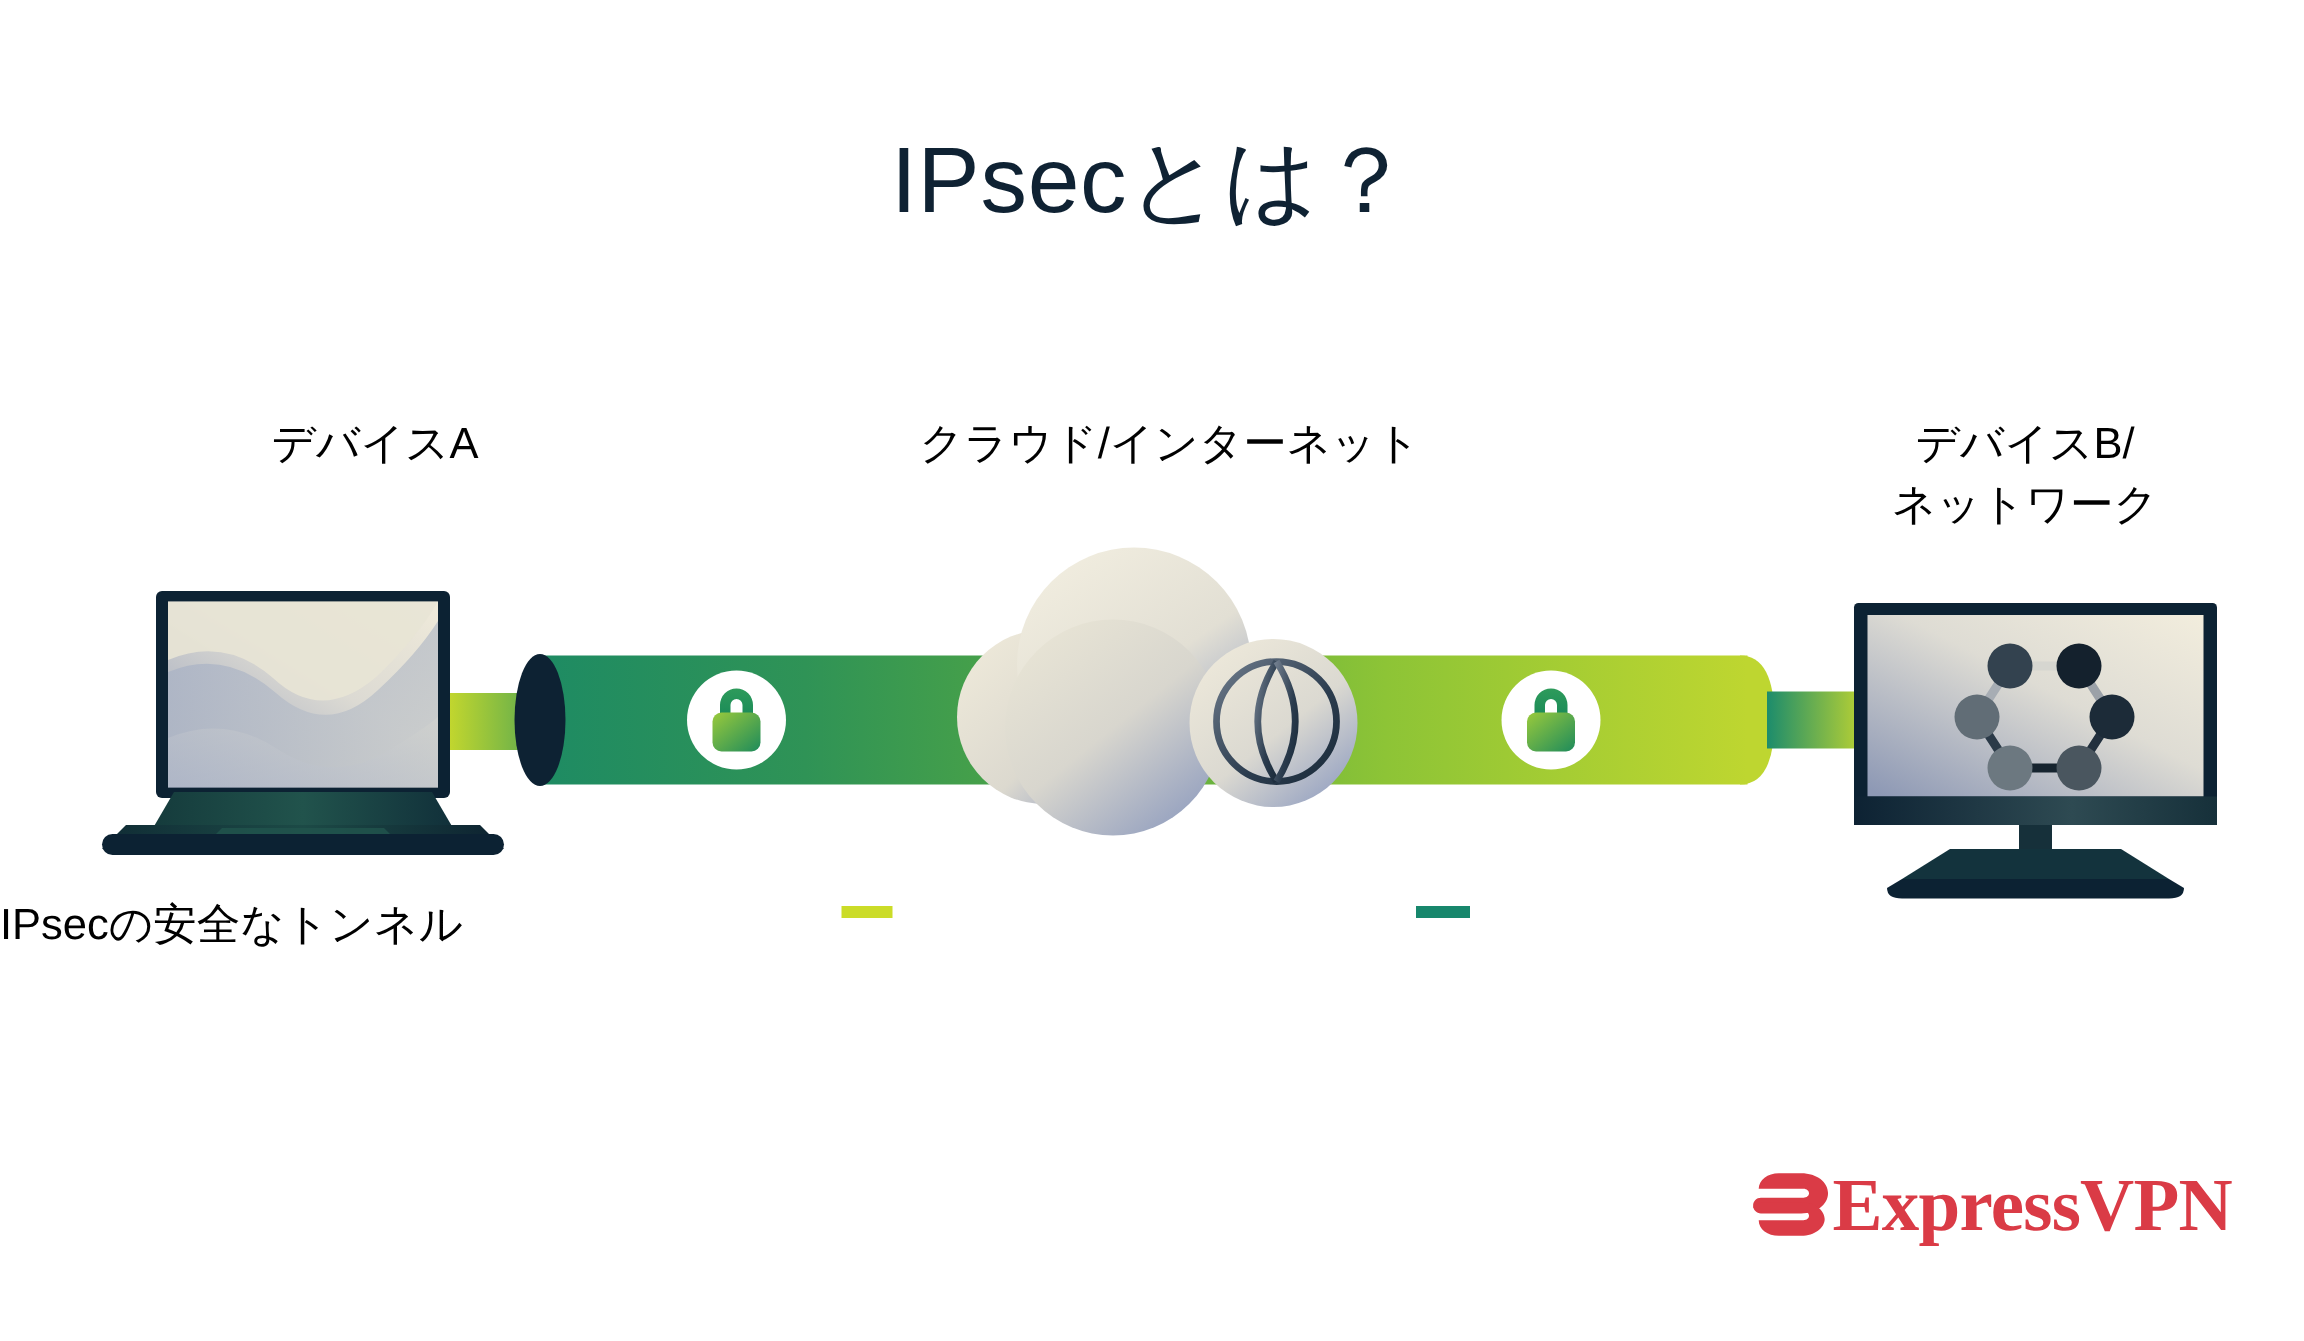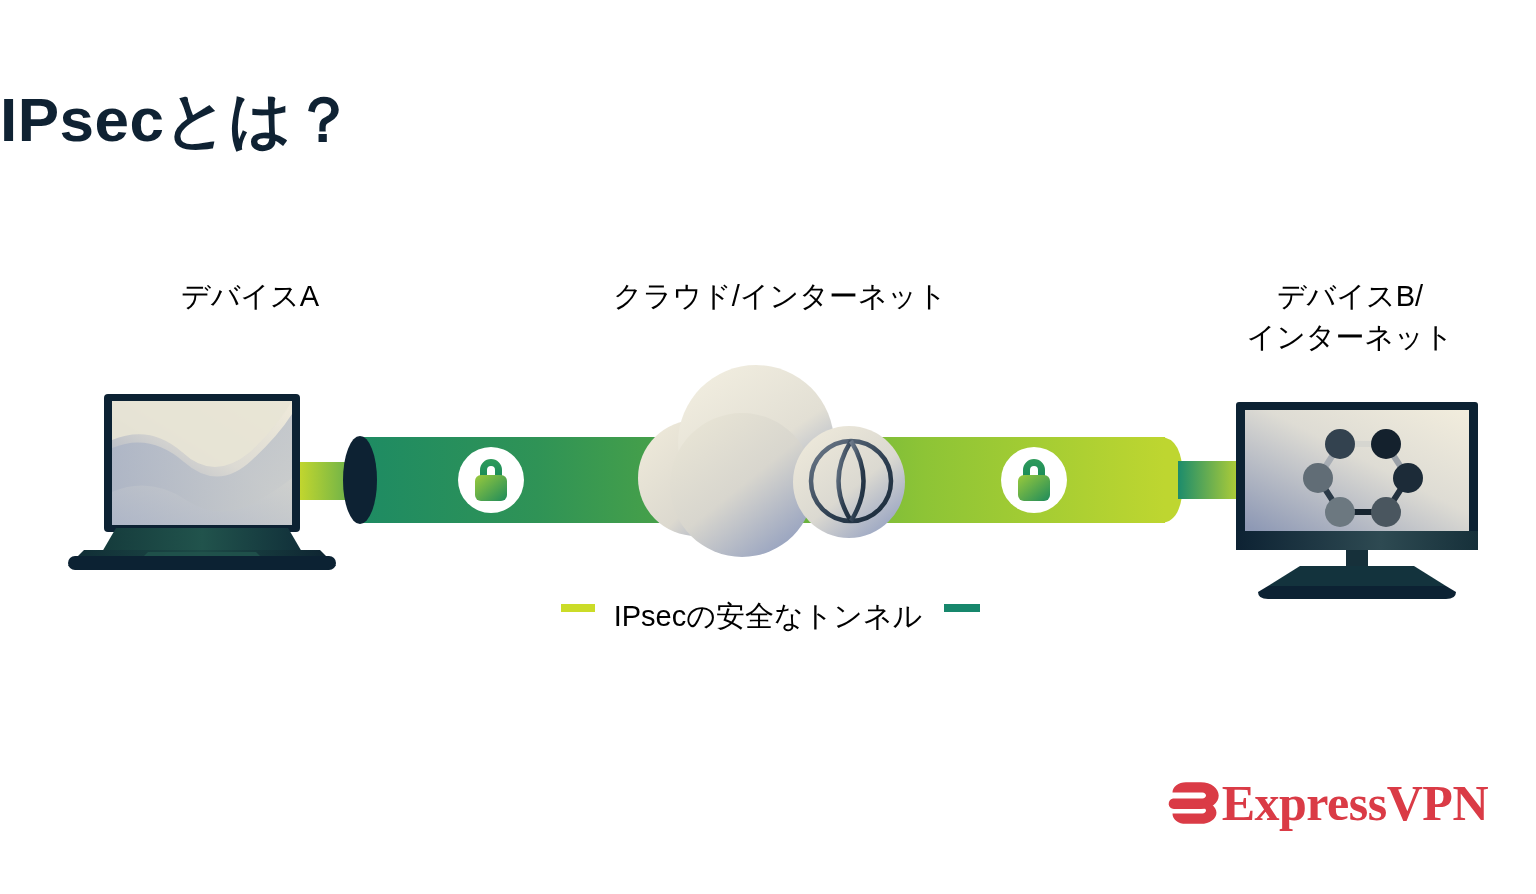--- a/index.html
+++ b/index.html
@@ -13,23 +13,23 @@
   #canvas {
     position:relative;
     width:1536px; height:894px;
     background:#ffffff;
   }
 
   
   #page-title {
     position:absolute;
     top:78px; left:0; width:1536px;
-    text-align:left;
+    text-align:center;
     font-size:62px;
-    font-weight:bold;
+    font-weight:normal;
     color:#0F2233;
     letter-spacing:0.5px;
     white-space:nowrap;
   }
 
   
   .node-label {
     position:absolute;
     font-size:29px;
     color:#000000;
@@ -45,21 +45,20 @@
   #scene {
     position:absolute;
     top:0; left:0;
     width:1536px; height:894px;
   }
 
   
   #tunnel-caption {
     position:absolute;
     top:597px; left:0; width:1536px;
-    text-align:center;
     font-size:29px;
     color:#000000;
     white-space:nowrap;
   }
 
   
   #logo {
     position:absolute;
     top:765px; left:1168px;
     width:320px; height:76px;
@@ -82,21 +81,21 @@
 <div id="canvas">
 
   <div id="page-title">IPsecとは？</div>
 
   <div class="node-label" id="label-cloud">クラウド/インターネット</div>
 
   <div class="node-label" id="label-device-a">デバイスA</div>
 
   <div class="node-label" id="label-device-b">
     <div>デバイスB/</div>
-    <div>インターネット</div>
+    <div>ネットワーク</div>
   </div>
 
   <svg id="scene" viewBox="0 0 1536 894">
     <defs>
 
       <linearGradient id="gTunnel" x1="0" y1="0" x2="1" y2="0">
         <stop offset="0" stop-color="#1E8B63"></stop>
         <stop offset="0.22" stop-color="#2F9356"></stop>
         <stop offset="0.45" stop-color="#52A743"></stop>
         <stop offset="0.70" stop-color="#8DC436"></stop>

